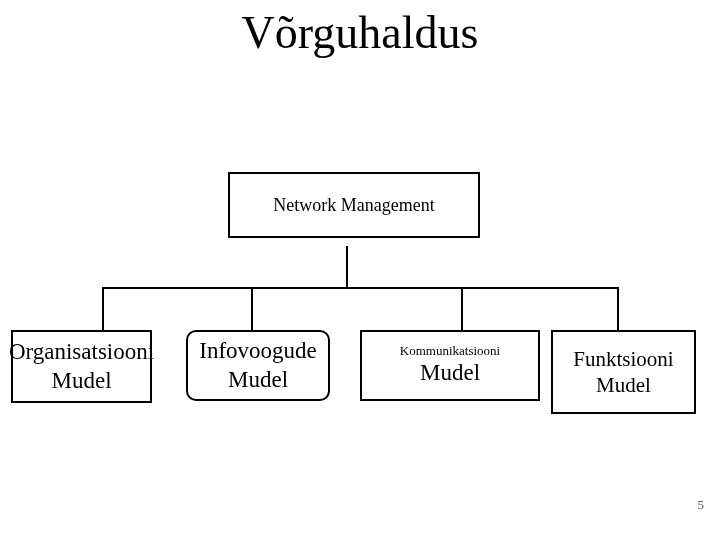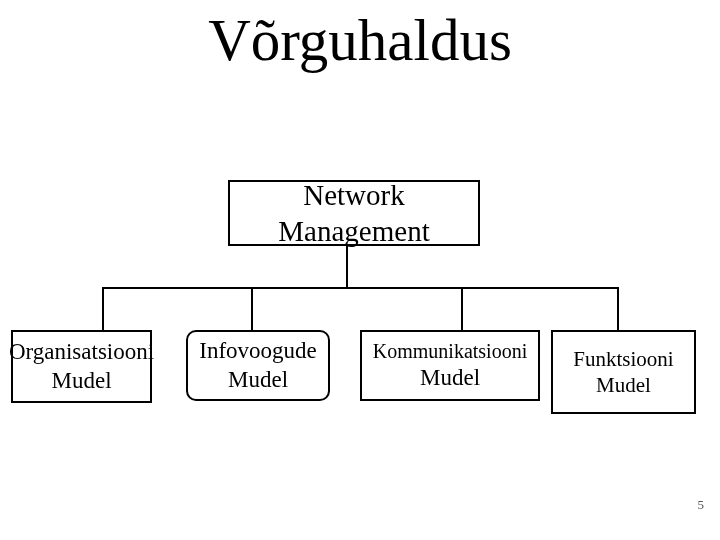--- a/index.html
+++ b/index.html
@@ -16,52 +16,52 @@
     font-family: "Liberation Serif", "DejaVu Serif", serif;
     color: #000000;
   }
   .title {
     position: absolute;
     left: 0;
     right: 0;
     top: 6px;
     margin: 0;
     text-align: center;
-    font-size: 59px;
+    font-size: 46px;
     font-weight: normal;
     letter-spacing: 0px;
     color: #000000;
   }
   .node {
     position: absolute;
     box-sizing: border-box;
     border: 2px solid #000000;
     background: #ffffff;
     display: flex;
     flex-direction: column;
     align-items: center;
     justify-content: center;
     text-align: center;
     line-height: 1.25;
   }
   .root-node {
     left: 228px;
-    top: 180px;
+    top: 172px;
     width: 252px;
     height: 66px;
-    font-size: 29px;
+    font-size: 18px;
   }
   .child-1 { left: 11px;  top: 330px; width: 141px; height: 73px; }
   .child-2 { left: 186px; top: 330px; width: 144px; height: 71px; border-radius: 10px; }
   .child-3 { left: 360px; top: 330px; width: 180px; height: 71px; }
   .child-4 { left: 551px; top: 330px; width: 145px; height: 84px; }
 
   .child-1 .line1, .child-1 .line2 { font-size: 23px; }
   .child-2 .line1, .child-2 .line2 { font-size: 23px; }
-  .child-3 .line1 { font-size: 20px; }
+  .child-3 .line1 { font-size: 13px; }
   .child-3 .line2 { font-size: 23px; }
   .child-4 .line1, .child-4 .line2 { font-size: 21px; }
 
   .connector {
     position: absolute;
     background: #000000;
   }
   .stem-root { left: 346px; top: 246px; width: 2px;  height: 42px; }
   .rail      { left: 102px; top: 287px; width: 517px; height: 2px; }
   .drop-1    { left: 102px; top: 288px; width: 2px;  height: 42px; }

